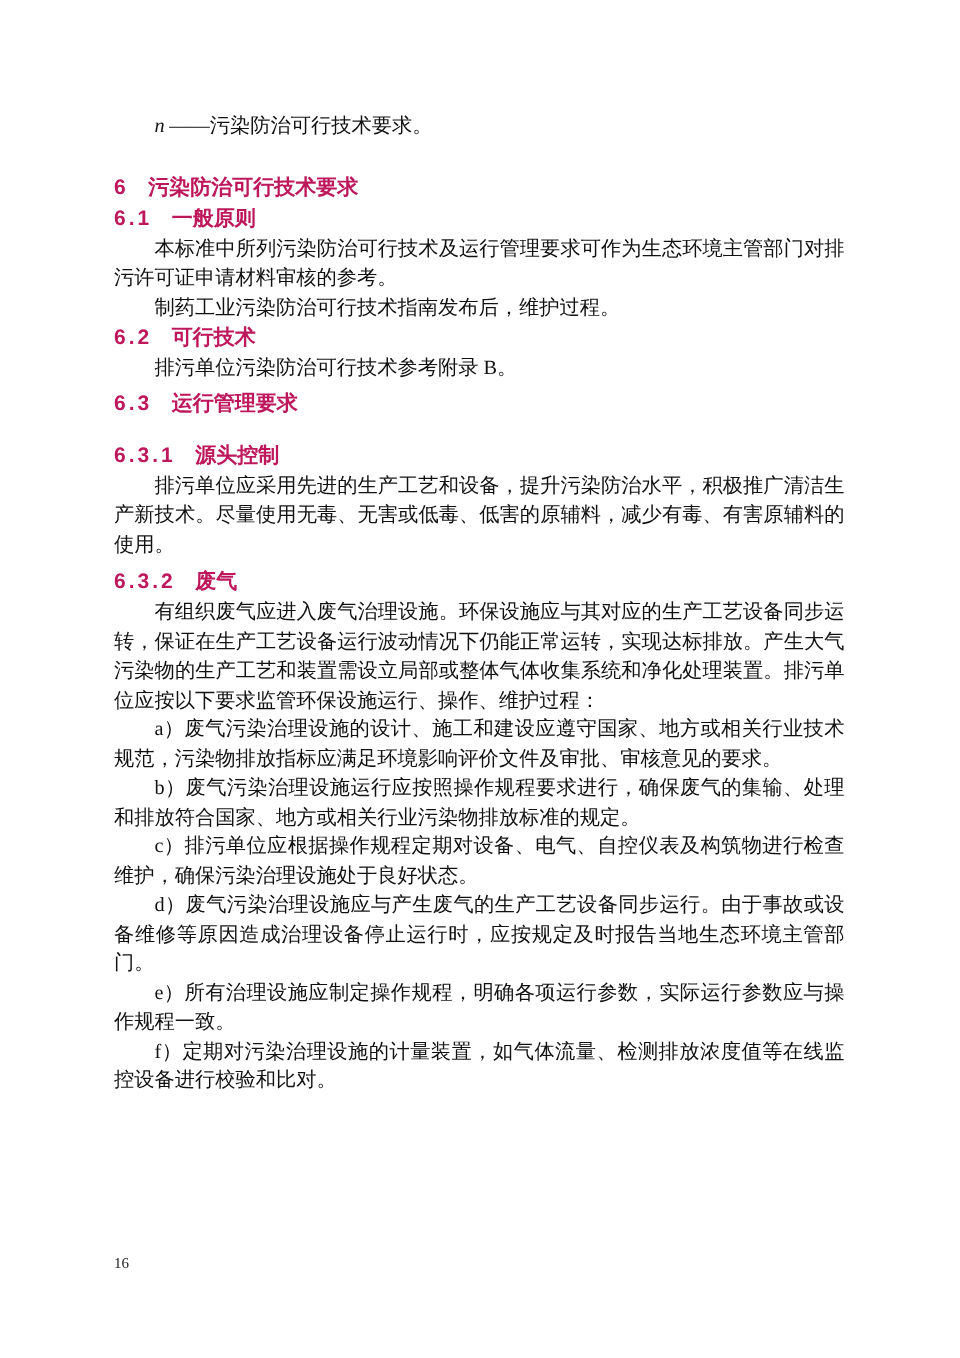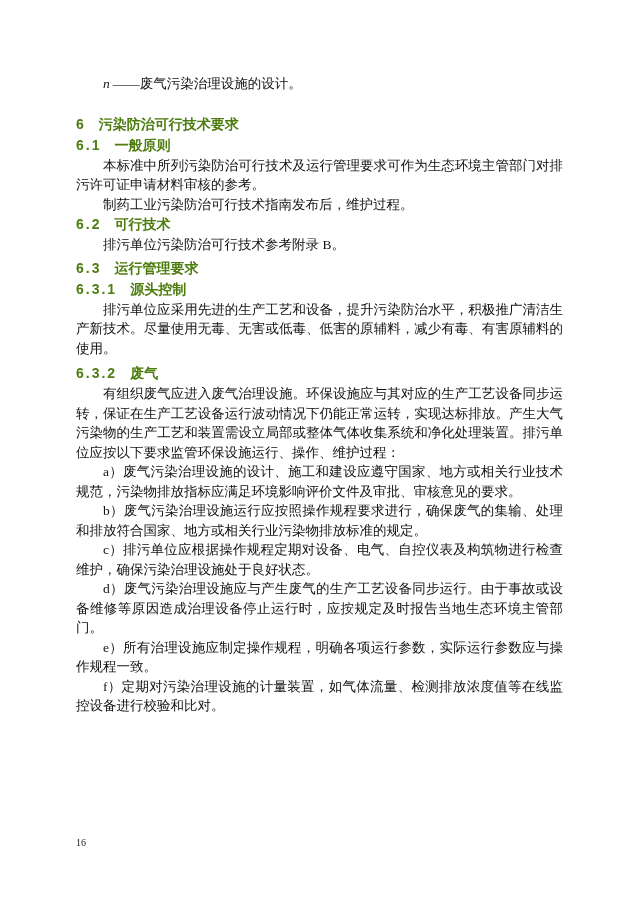--- a/index.html
+++ b/index.html
@@ -26,59 +26,59 @@
     text-align: justify;
     text-indent: 2em;
     word-break: break-all;
   }
   .heading {
     margin: 0;
     font-family: "Liberation Sans", "DejaVu Sans", sans-serif;
     font-weight: bold;
     font-size: 14px;
     line-height: 21px;
-    color: #4d7c0f;
+    color: #be185d;
   }
   .heading .h-num {
     letter-spacing: 2px;
     margin-right: 13px;
   }
   .symbol-line i {
     font-family: "Liberation Serif", "DejaVu Serif", serif;
     font-style: italic;
   }
   .symbol-line .sym-desc {
     margin-left: 3px;
   }
   .mt20 { margin-top: 20px; }
   .mt11 { }
   .mt9  { margin-top: 9px; }
   .mt8  { margin-top: 8px; }
   .mt6  { margin-top: 6px; }
   .mt5  { margin-top: 5px; }
   .mt4  { margin-top: 4px; }
   .mt3  { margin-top: 3px; }
-  .mt1  { margin-top: 0; }
+  .mt1  { margin-top: 14px; }
   .mt0  { margin-top: 0; }
   .page-number {
     position: absolute;
     left: 76px;
     top: 835px;
     font-size: 10px;
     line-height: 15px;
     color: #222222;
   }
 </style>
 </head>
 <body>
 
 <div class="page">
   <div class="content">
 
-    <p class="body symbol-line"><i>n</i><span class="sym-desc">——废气污染治理设施的设计。</span></p>
+    <p class="body symbol-line"><i>n</i><span class="sym-desc">——污染防治可行技术要求。</span></p>
 
     <h2 class="heading mt20"><span class="h-num">6</span><span>污染防治可行技术要求</span></h2>
 
     <h3 class="heading mt11"><span class="h-num">6.1</span><span>一般原则</span></h3>
 
     <p class="body mt9">本标准中所列污染防治可行技术及运行管理要求可作为生态环境主管部门对排污许可证申请材料审核的参考。</p>
 
 
     <p class="body mt0">制药工业污染防治可行技术指南发布后，维护过程。</p>
 

